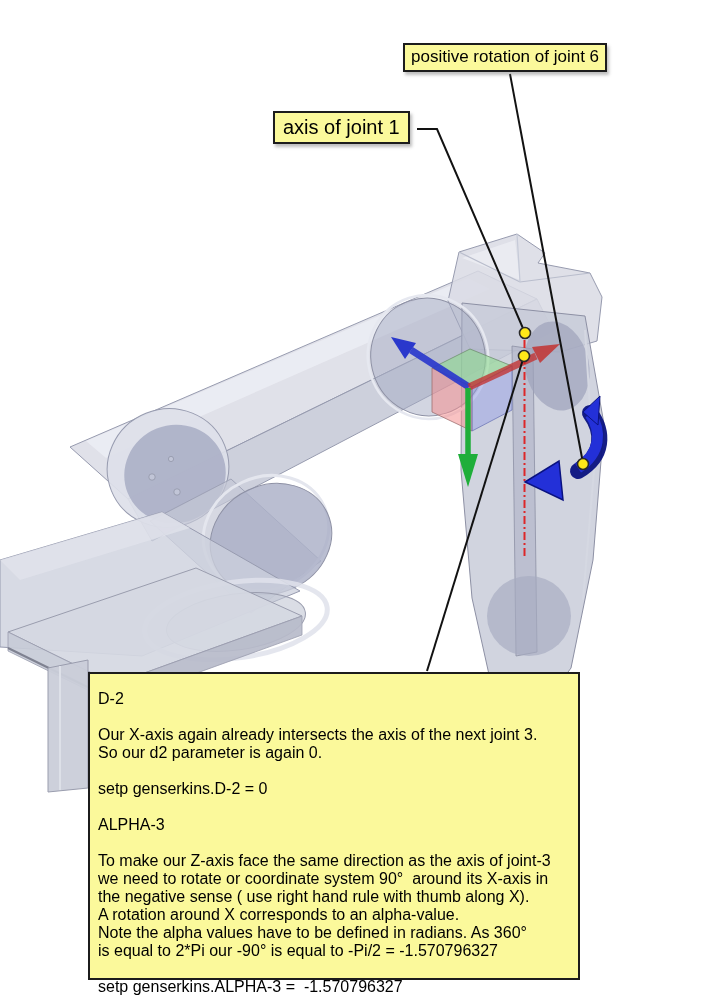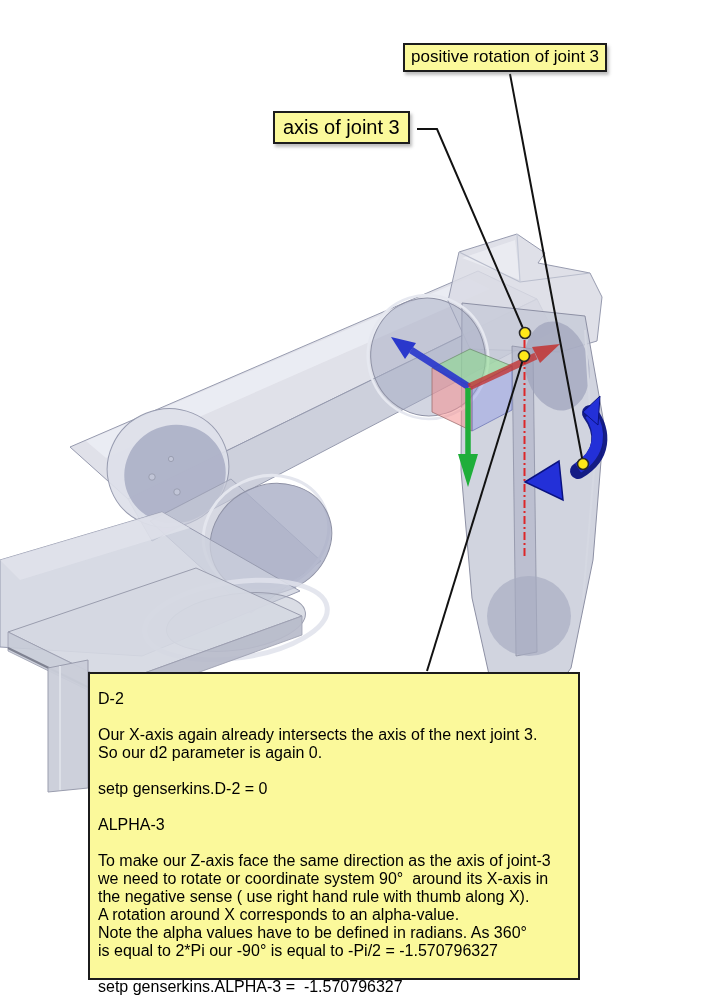--- a/index.html
+++ b/index.html
@@ -102,23 +102,23 @@
     <line x1="524" y1="356" x2="427" y2="671" stroke="#121212" stroke-width="2"></line>
   </g>
 
   <g>
     <circle cx="525" cy="333" r="5.5" fill="#ffe818" stroke="#2a2a2a" stroke-width="1.6"></circle>
     <circle cx="524" cy="356" r="5.5" fill="#ffe818" stroke="#2a2a2a" stroke-width="1.6"></circle>
     <circle cx="583" cy="464" r="5.5" fill="#ffe818" stroke="#2a2a2a" stroke-width="1.6"></circle>
   </g>
 </svg>
 
-<div class="callout" id="callout-rotation">positive rotation of joint 3</div>
+<div class="callout" id="callout-rotation">positive rotation of joint 6</div>
 
-<div class="callout" id="callout-axis">axis of joint 3</div>
+<div class="callout" id="callout-axis">axis of joint 1</div>
 
 <div id="info-box">D-2
 
 Our X-axis again already intersects the axis of the next joint 3.
 So our d2 parameter is again 0.
 
 setp genserkins.D-2 = 0
 
 ALPHA-3
 

